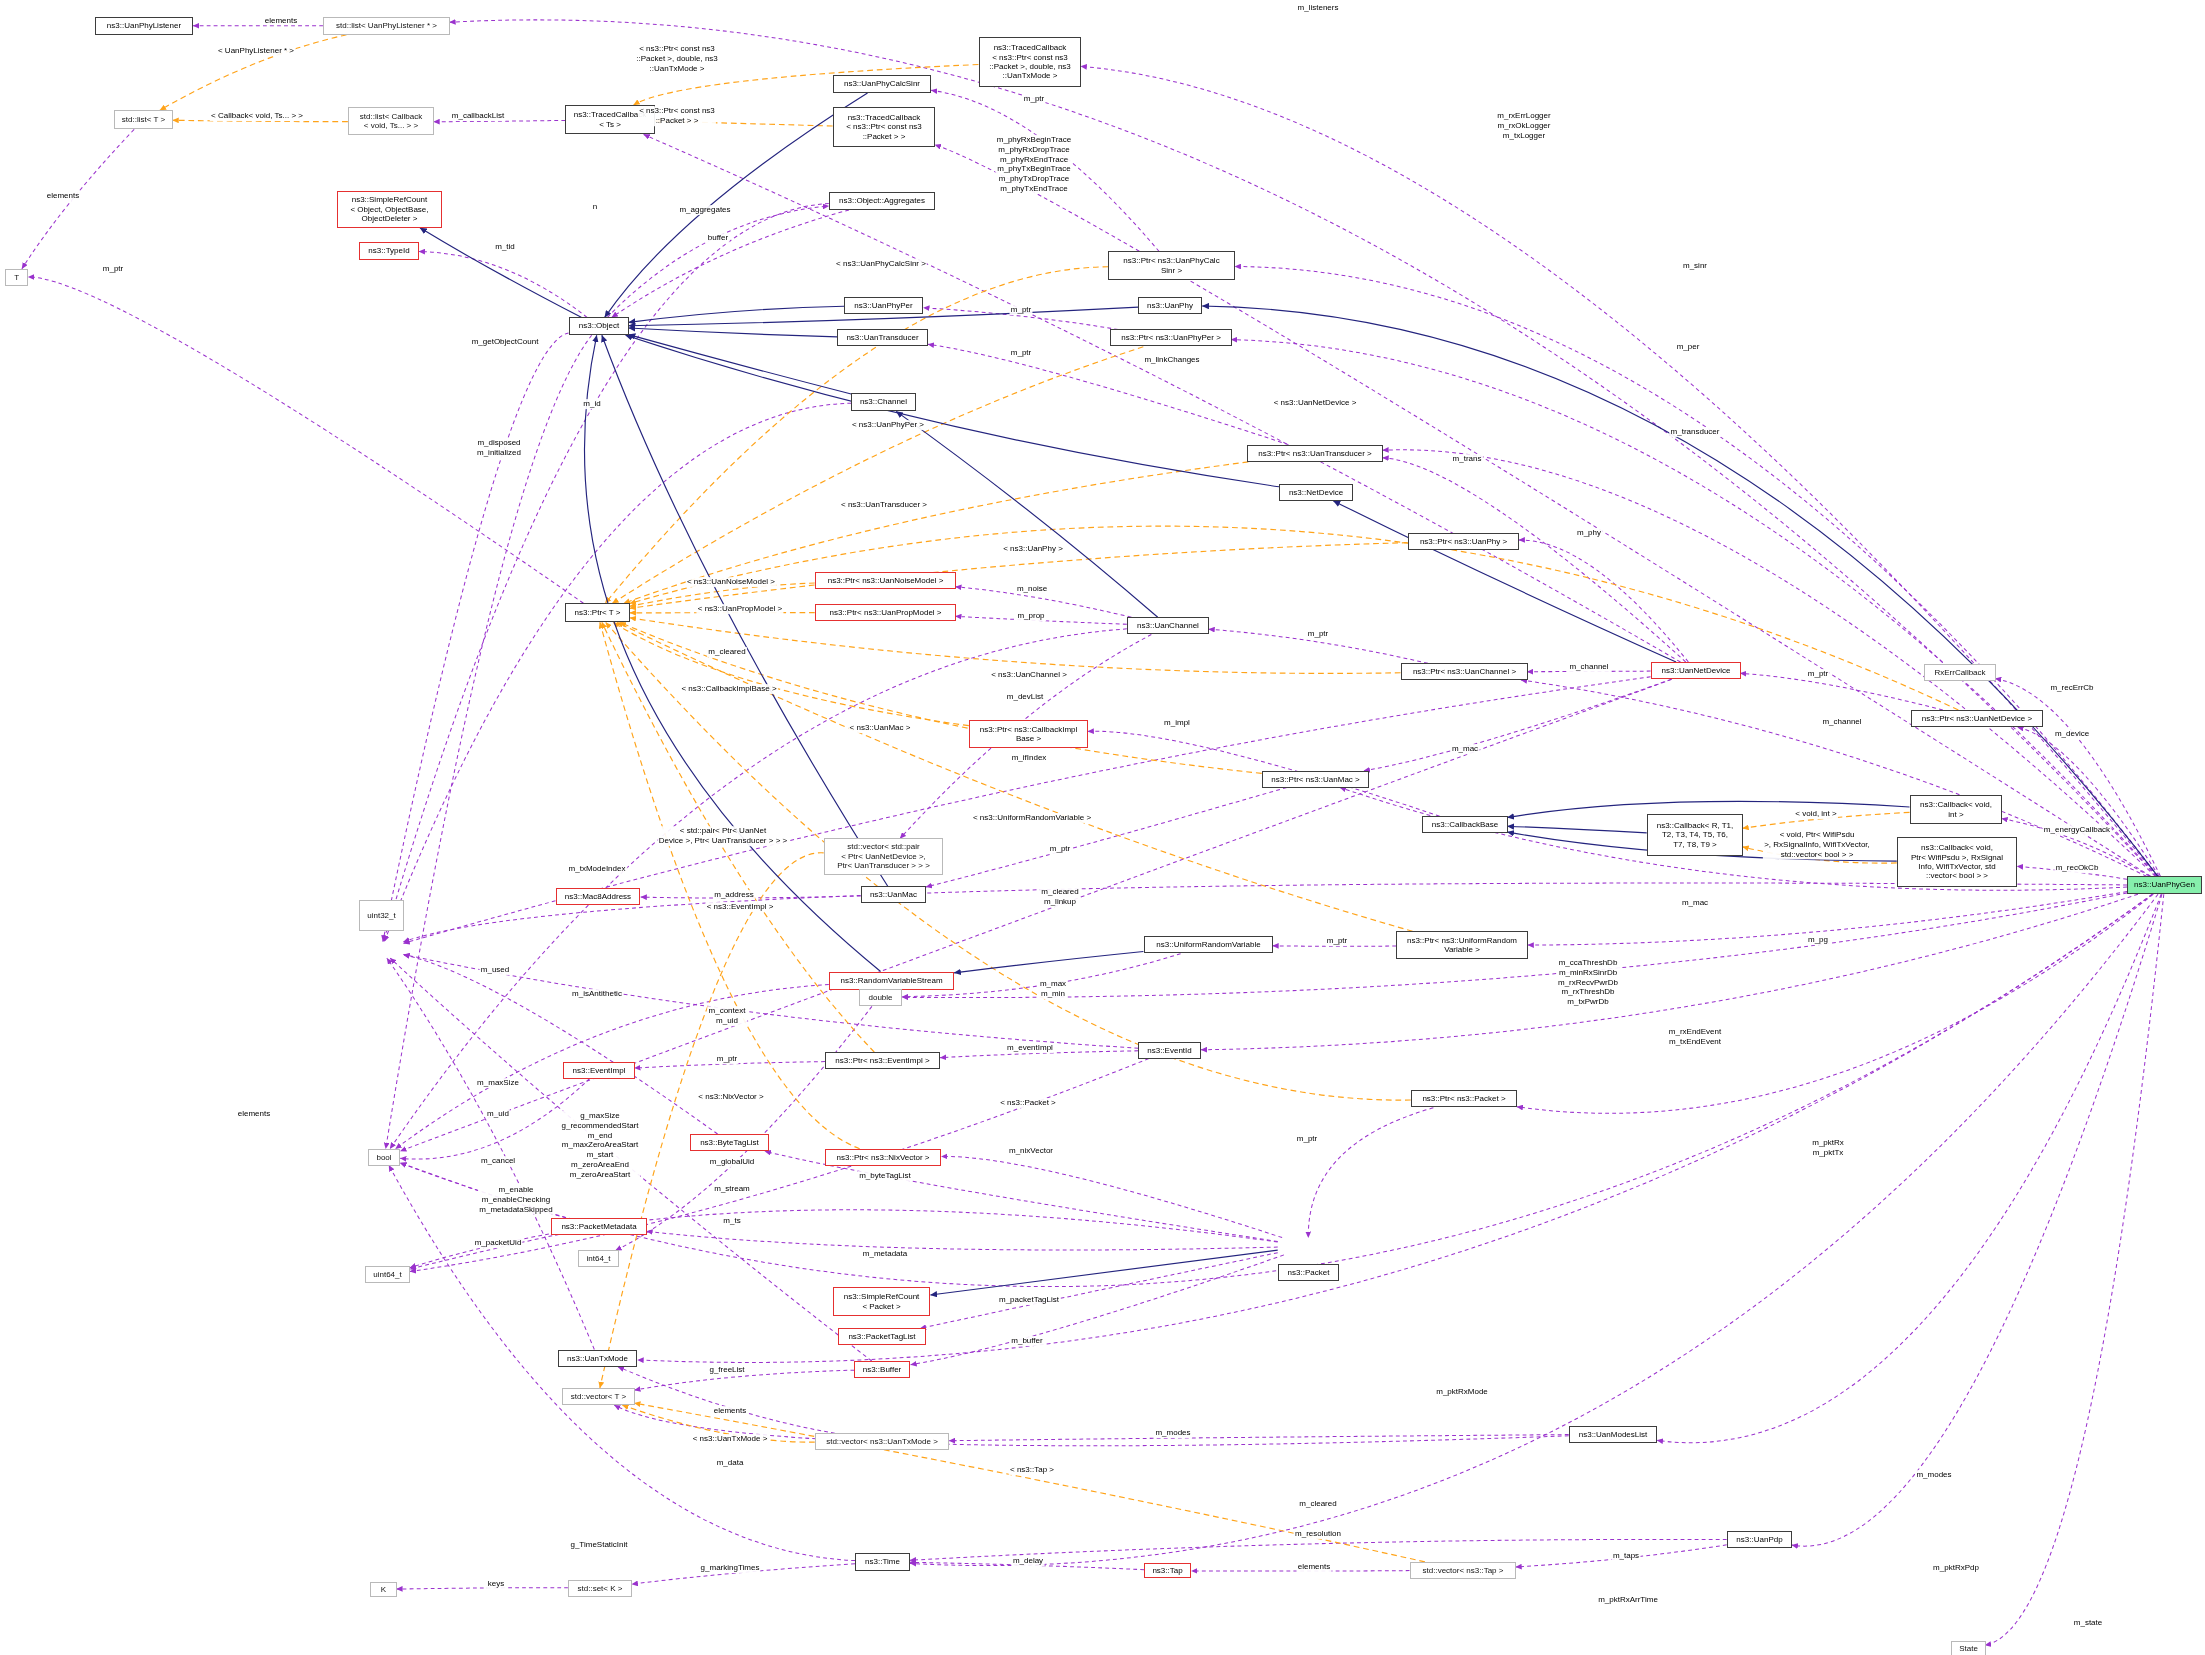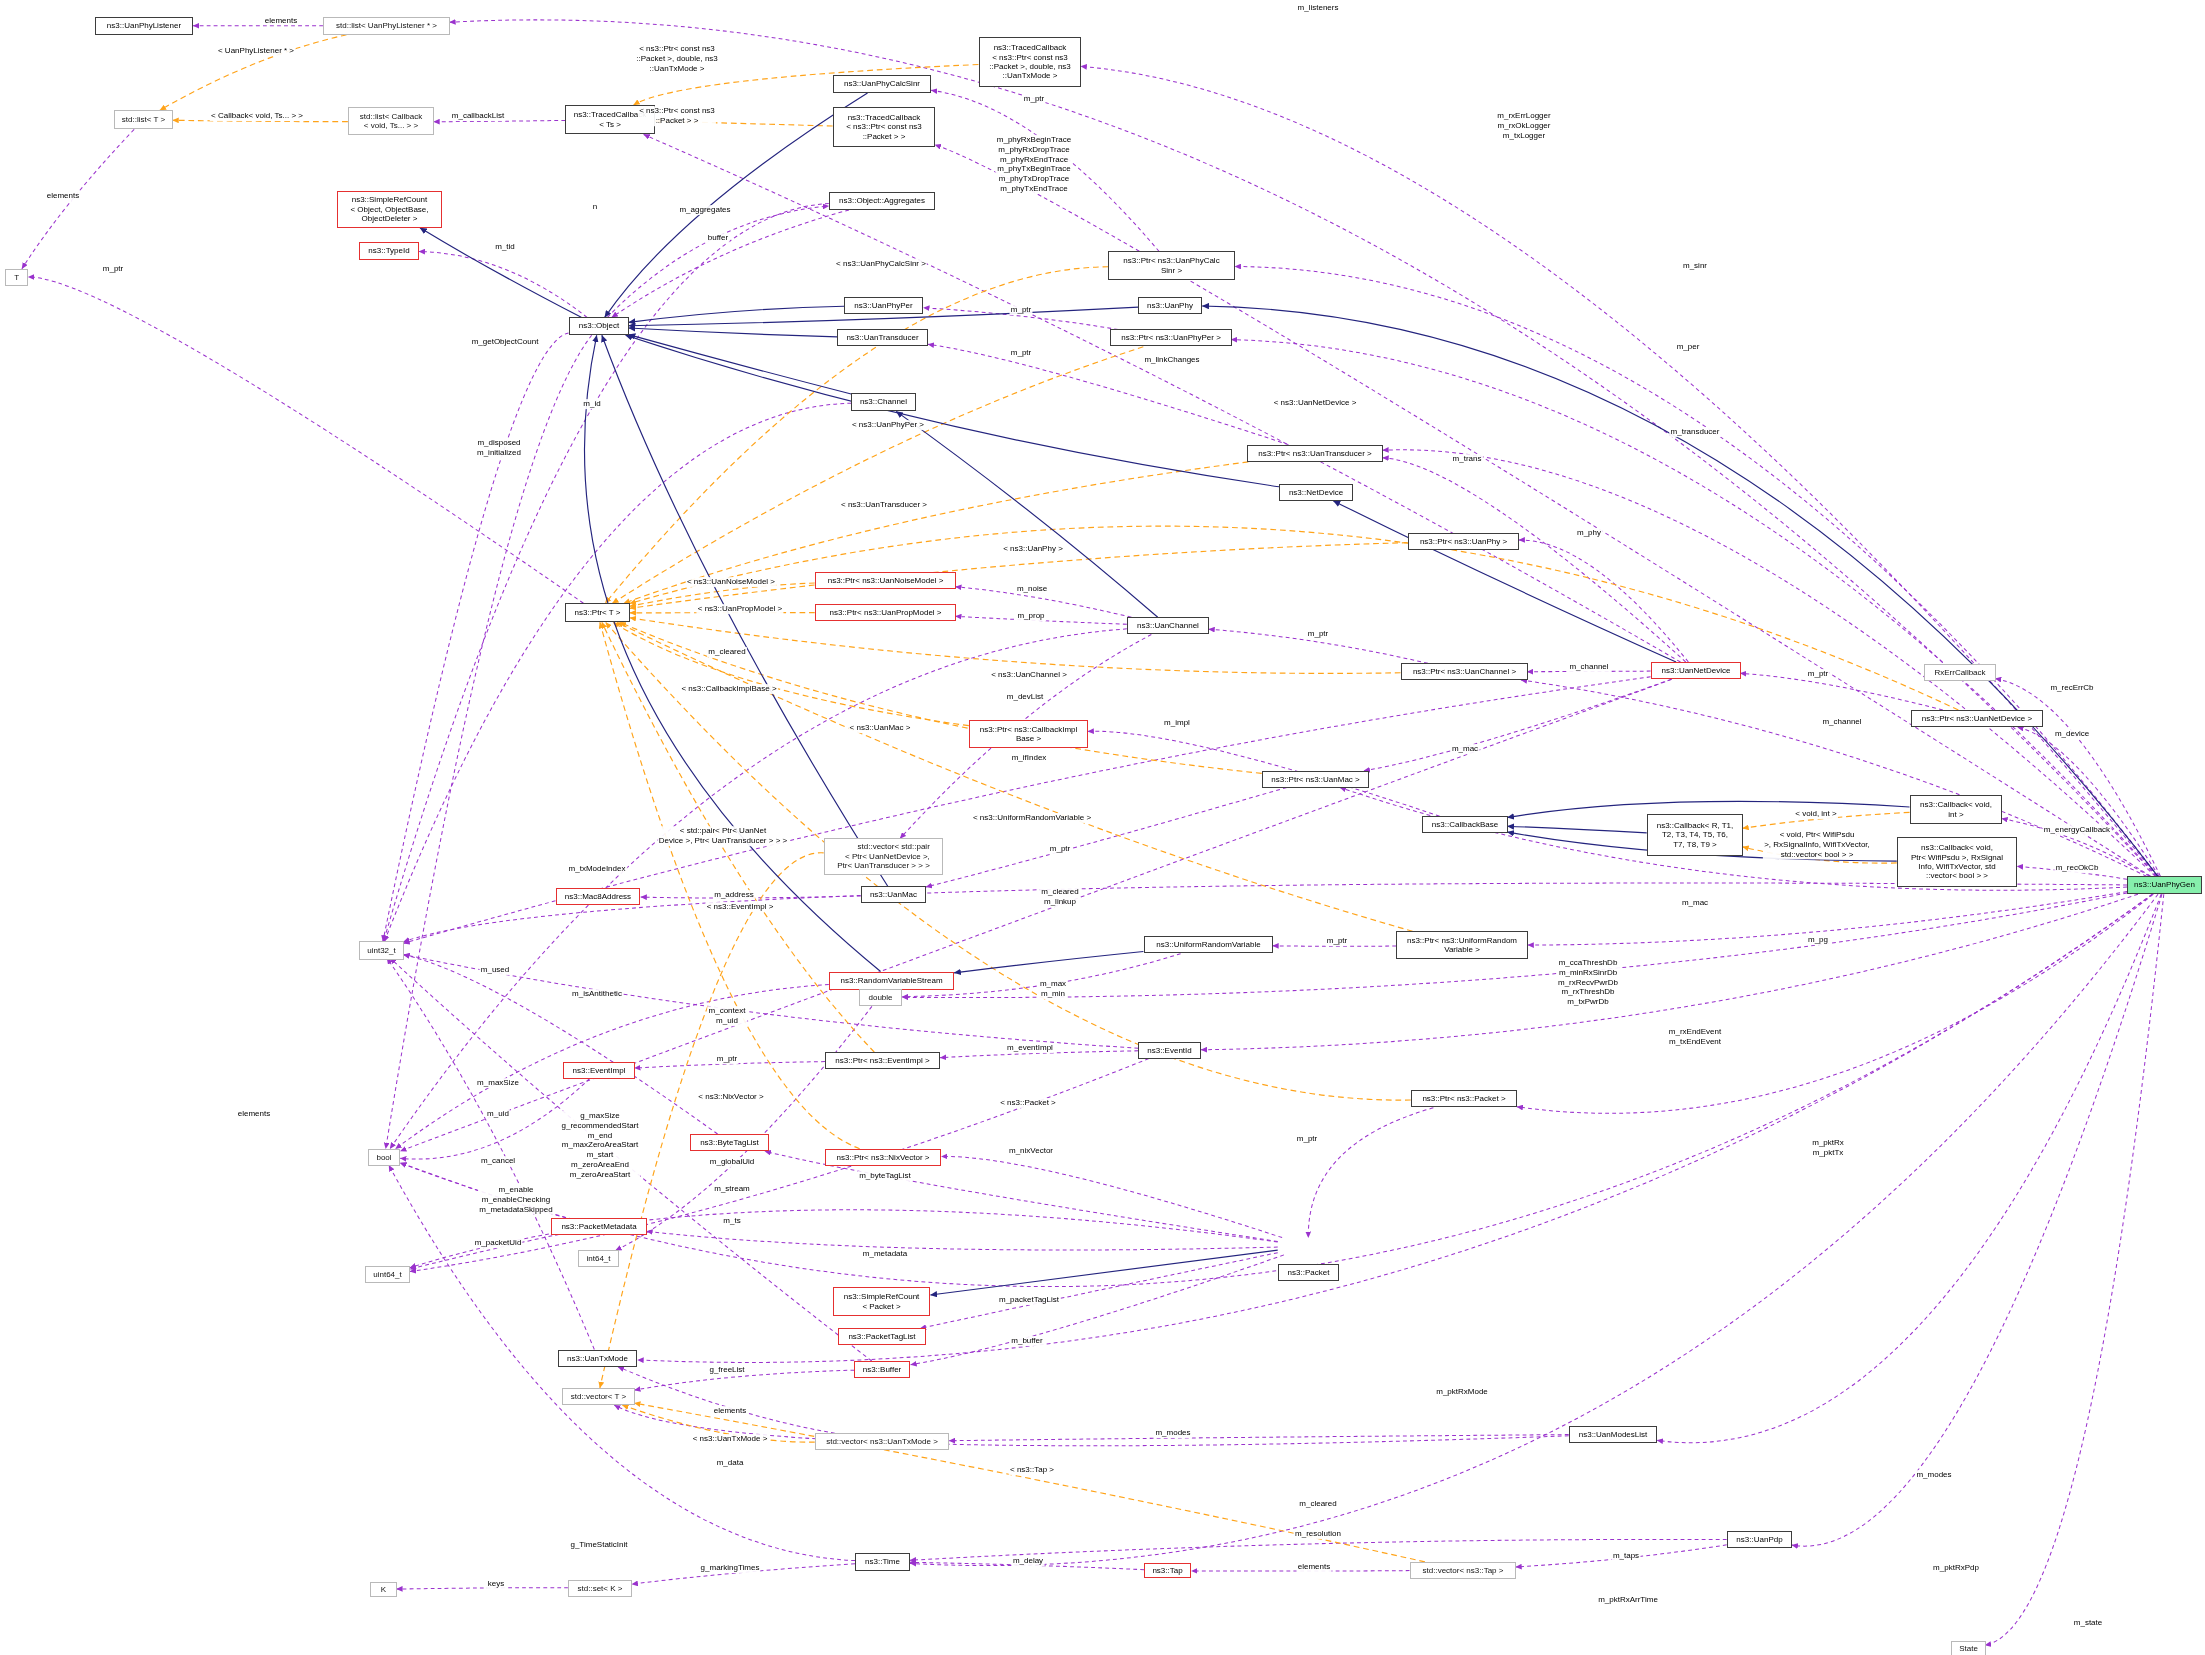--- a/index.html
+++ b/index.html
@@ -198,42 +198,42 @@
       <div class="node red" style="left: 815px; top: 572px; width: 141px; height: 17.3px;">ns3::Ptr&lt; ns3::UanNoiseModel &gt;</div>
       <div class="node red" style="left: 815px; top: 604px; width: 141px; height: 17.3px;">ns3::Ptr&lt; ns3::UanPropModel &gt;</div>
       <div class="node black bold" style="left: 1127px; top: 617px; width: 82px; height: 17.3px;">ns3::UanChannel</div>
       <div class="node black" style="left: 1401px; top: 663px; width: 127px; height: 16.6px;">ns3::Ptr&lt; ns3::UanChannel &gt;</div>
       <div class="node red" style="left: 1651px; top: 662px; width: 90px; height: 17.3px;">ns3::UanNetDevice</div>
       <div class="node grey" style="left: 1924px; top: 664px; width: 72px; height: 16.6px;">RxErrCallback</div>
       <div class="node black" style="left: 1911px; top: 710px; width: 132px; height: 17.3px;">ns3::Ptr&lt; ns3::UanNetDevice &gt;</div>
       <div class="node red" style="left: 969px; top: 720px; width: 119px; height: 28px;">ns3::Ptr&lt; ns3::CallbackImpl
 Base &gt;</div>
       <div class="node black" style="left: 1262px; top: 771px; width: 107px; height: 16.6px;">ns3::Ptr&lt; ns3::UanMac &gt;</div>
-      <div class="node grey" style="left: 824px; top: 838px; width: 119px; height: 37px; text-align: right;">std::vector&lt; std::pair
+      <div class="node grey" style="left: 824px; top: 838px; width: 119px; height: 37px;">std::vector&lt; std::pair
 &lt; Ptr&lt; UanNetDevice &gt;,
 Ptr&lt; UanTransducer &gt; &gt; &gt;</div>
       <div class="node black" style="left: 861px; top: 886px; width: 65px; height: 17.3px;">ns3::UanMac</div>
       <div class="node black" style="left: 1422px; top: 816px; width: 86px; height: 16.6px;">ns3::CallbackBase</div>
       <div class="node black" style="left: 1647px; top: 814px; width: 96px; height: 42px;">ns3::Callback&lt; R, T1,
 T2, T3, T4, T5, T6,
 T7, T8, T9 &gt;</div>
       <div class="node black" style="left: 1910px; top: 795px; width: 92px; height: 29px;">ns3::Callback&lt; void,
 int &gt;</div>
       <div class="node black" style="left: 1897px; top: 837px; width: 120px; height: 50px;">ns3::Callback&lt; void,
 Ptr&lt; WifiPsdu &gt;, RxSignal
 Info, WifiTxVector, std
 ::vector&lt; bool &gt; &gt;</div>
       <div class="node black fill" style="left: 2127px; top: 876px; width: 75px; height: 18px;">ns3::UanPhyGen</div>
       <div class="node black" style="left: 1144px; top: 936px; width: 129px; height: 17.3px;">ns3::UniformRandomVariable</div>
       <div class="node black" style="left: 1396px; top: 931px; width: 132px; height: 28px;">ns3::Ptr&lt; ns3::UniformRandom
 Variable &gt;</div>
       <div class="node red" style="left: 829px; top: 972px; width: 125px; height: 18px;">ns3::RandomVariableStream</div>
       <div class="node grey" style="left: 859px; top: 989px; width: 43px; height: 16.6px;">double</div>
       <div class="node red" style="left: 556px; top: 888px; width: 84px; height: 16.6px;">ns3::Mac8Address</div>
-      <div class="node grey" style="left: 359px; top: 941px; width: 45px; height: 19px;">uint32_t</div>
+      <div class="node grey" style="left: 359px; top: 900px; width: 45px; height: 31px;">uint32_t</div>
       <div class="node red" style="left: 563px; top: 1062px; width: 72px; height: 16.6px;">ns3::EventImpl</div>
       <div class="node black" style="left: 825px; top: 1052px; width: 115px; height: 17.3px;">ns3::Ptr&lt; ns3::EventImpl &gt;</div>
       <div class="node black" style="left: 1138px; top: 1042px; width: 63px; height: 16.6px;">ns3::EventId</div>
       <div class="node black" style="left: 1411px; top: 1090px; width: 106px; height: 17.3px;">ns3::Ptr&lt; ns3::Packet &gt;</div>
       <div class="node red" style="left: 690px; top: 1134px; width: 79px; height: 17.3px;">ns3::ByteTagList</div>
       <div class="node red" style="left: 825px; top: 1149px; width: 116px; height: 17.3px;">ns3::Ptr&lt; ns3::NixVector &gt;</div>
       <div class="node grey" style="left: 368px; top: 1149px; width: 32px; height: 16.6px;">bool</div>
       <div class="node red" style="left: 551px; top: 1218px; width: 96px; height: 16.6px;">ns3::PacketMetadata</div>
       <div class="node grey" style="left: 578px; top: 1250px; width: 41px; height: 16.6px;">int64_t</div>
       <div class="node grey" style="left: 365px; top: 1266px; width: 45px; height: 16.6px;">uint64_t</div>

